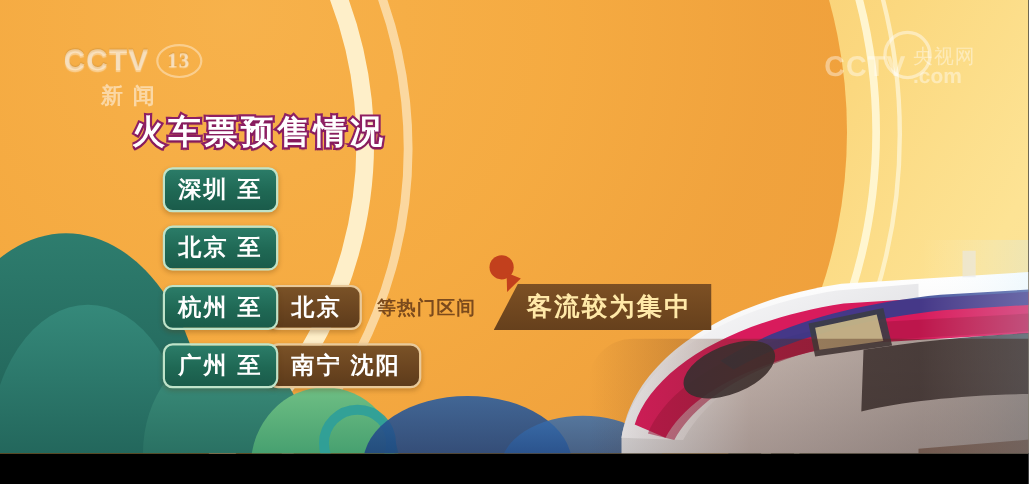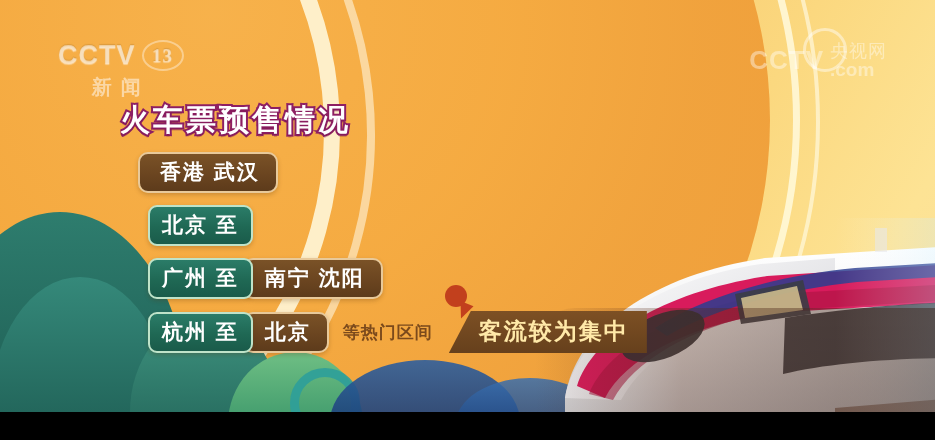--- a/index.html
+++ b/index.html
@@ -260,39 +260,39 @@
       <div class="wm-com">.com</div>
     </div>
   </div>
   <div class="wm-ring"></div>
 
   <div class="headline">火车票预售情况</div>
 
   <div class="routes">
 
     <div class="route-row">
-      <span class="pill-to">香港  武汉</span>
+      <span class="pill-from">深圳 至</span>
     </div>
 
     <div class="route-row">
       <span class="pill-from">北京 至</span>
-    </div>
-
-    <div class="route-row">
-      <span class="pill-from">广州 至</span>
-      <span class="pill-to">南宁  沈阳</span>
     </div>
 
     <div class="route-row">
       <span class="pill-from">杭州 至</span>
       <span class="pill-to">北京</span>
       <span class="tail-note">等热门区间</span>
 
       <span class="callout">
         <span class="pin"></span>
         <span class="pin-tail"></span>
         <span class="callout-bar">客流较为集中</span>
       </span>
     </div>
 
+    <div class="route-row">
+      <span class="pill-from">广州 至</span>
+      <span class="pill-to">南宁  沈阳</span>
+    </div>
+
   </div>
 
 </div>
 
 </body></html>

